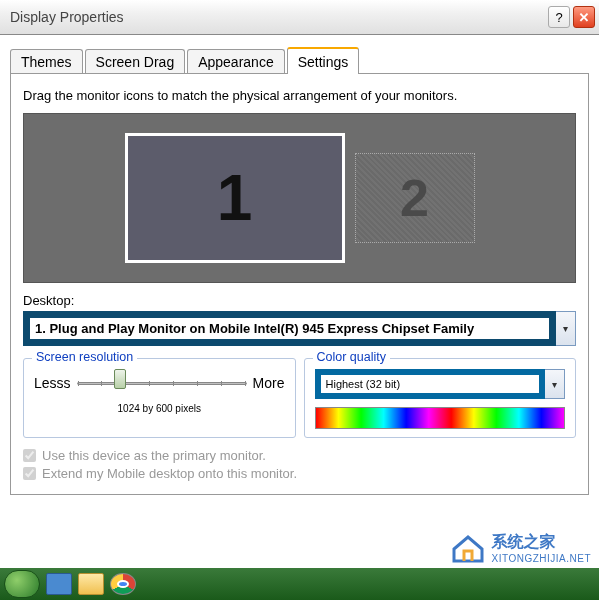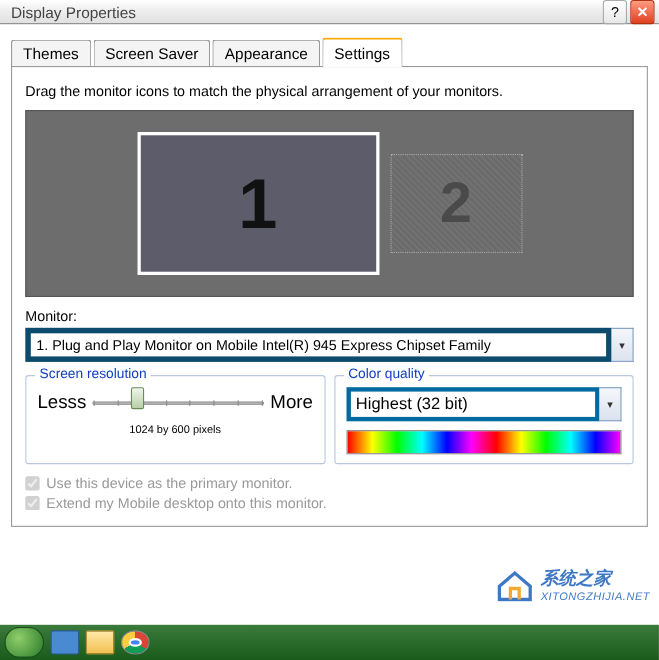--- a/index.html
+++ b/index.html
@@ -1,18 +1,18 @@
 <!DOCTYPE html>
 <html><head>
 <meta charset="utf-8">
 <style>
 * { box-sizing: border-box; margin: 0; padding: 0; font-family: "Tahoma", "Segoe UI", sans-serif; font-size: 13px; }
 body { width: 599px; height: 600px; background: #fff; overflow: hidden; position: relative; }
 
-.titlebar { height: 22px; background: linear-gradient(to bottom, #fff 0%, #f0f0f0 40%, #e0e0e0 100%); border-bottom: 1px solid #888; display: flex; align-items: center; padding: 0 4px 0 10px; justify-content: space-between; }
+.titlebar { height: 35px; background: linear-gradient(to bottom, #fff 0%, #f0f0f0 40%, #e0e0e0 100%); border-bottom: 1px solid #888; display: flex; align-items: center; padding: 0 4px 0 10px; justify-content: space-between; }
 .titlebar .title { flex: 1; color: #444; font-size: 14px; }
 .titlebar .btn { width: 22px; height: 22px; margin-left: 3px; display: flex; align-items: center; justify-content: center; border: 1px solid #aaa; border-radius: 3px; background: linear-gradient(to bottom,#fff,#e8e8e8); }
 .titlebar .close { background: linear-gradient(to bottom,#ff9a80,#e04020); border-color:#b03010; color:#fff; font-weight:bold; font-size:14px; }
 
 .content { padding: 14px 10px 0 10px; }
 
 .tabs { display: flex; align-items: flex-end; position: relative; height: 24px; }
 .tab { padding: 4px 10px; border: 1px solid #999; border-bottom: none; background: #f4f4f4; margin-right: 2px; border-radius: 3px 3px 0 0; cursor: pointer; font-size: 14px; position: relative; top: 1px; }
 .tab.active { background: #fff; border-top: 2px solid #f8a800; padding-top: 5px; z-index: 2; }
 
@@ -20,53 +20,53 @@
 
 .instruction { color: #000000; margin: 4px 0 10px 0; font-size: 13px; }
 
 .monitor-arrange { background: #6d6d6d; border: 1px solid #555; height: 170px; display: flex; align-items: center; justify-content: center; gap: 10px; }
 .monitor { display:flex; align-items:center; justify-content:center; font-size: 64px; font-weight: bold; font-family: Arial, sans-serif; }
 .monitor.primary { width: 220px; height: 130px; background: #5c5c6b; border: 3px solid #fff; color: #111; }
 .monitor.secondary { width: 120px; height: 90px; border: 1px dotted #aaa; color: #4a4a4a; font-size: 52px; background: repeating-linear-gradient(45deg,#6a6a6a,#6a6a6a 2px,#727272 2px,#727272 4px); }
 
 .field-label { margin-top: 10px; font-size: 13px; }
 .dropdown { display: flex; margin-top: 3px; }
-.dropdown input { flex:1; border: 5px solid #0c4a6e; padding: 3px 5px; font-size: 13px; background:#fff; }
+.dropdown input { flex:1; border: 7px solid #0c4a6e; padding: 3px 5px; font-size: 13px; background:#fff;font-weight:bold; }
 .dropdown .arrow { width: 20px; border: 1px solid #7a9ac0; border-left:none; background: linear-gradient(#f4f6fa,#dbe3ee); display:flex; align-items:center; justify-content:center; }
 
 .groups { display: flex; gap: 8px; margin-top: 12px; }
 .groupbox { flex:1; border: 1px solid #b8c8e0; border-radius: 3px; padding: 10px 10px 8px 10px; position: relative; }
 .groupbox .legend { position: absolute; top: -9px; left: 8px; background: #fff; padding: 0 4px; color: #1040c0; font-size: 12.5px; }
 
 .slider-row { display:flex; align-items:center; gap:6px; margin-top:4px; }
-.slider-row .lbl { font-size: 17px; }
+.slider-row .lbl { font-size: 14px; }
 .slider-track { flex:1; height: 20px; position: relative; display:flex; align-items:center; }
 .slider-track .track { height:3px; background:#c0c0c0; width:100%; border:1px solid #888; border-radius:2px; position:relative; }
 .slider-track .ticks { position:absolute; bottom:-2px; left:0; right:0; height:5px; display:flex; justify-content:space-between; }
 .slider-track .ticks span { width:1px; height:5px; background:#888; }
 .slider-thumb { position:absolute; left:22%; top:-4px; width:12px; height:20px; background:linear-gradient(#eef4ea,#b8d0a8); border:1px solid #6a8a5a; border-radius:2px; }
 .res-value { text-align:center; margin-top:10px; font-size:10px; }
 
 .color-select { display:flex; }
-.color-select input { flex:1; border:4px solid #0369a1; padding:3px 5px; font-size:15px; }
+.color-select input { flex:1; border:6px solid #0369a1; padding:3px 5px; font-size:11px; }
 .color-select .arrow { width:20px; border:1px solid #7a9ac0; border-left:none; background:linear-gradient(#f4f6fa,#dbe3ee); display:flex; align-items:center; justify-content:center; }
 .spectrum { margin-top:8px; height:22px; border:1px solid #888; background: linear-gradient(to right, #f00,#ff0,#0f0,#0ff,#00f,#f0f,#f00,#ff0,#0f0,#0ff,#00f,#f0f); }
 
 .checks { margin-top: 10px; }
 .check-row { display:flex; align-items:center; gap:6px; color:#999; font-size:13px; margin:3px 0; }
 .check-row input { accent-color:#999; }
 
 .taskbar { position:absolute; left:0; right:0; bottom:0; height:32px; background: linear-gradient(to bottom,#3a7a3a,#1a5a1a); display:flex; align-items:center; padding:0 4px; gap:6px; }
 .start { width:36px; height:28px; background: radial-gradient(circle at 35% 35%, #8fce6a, #2a7a2a); border-radius:14px; border:1px solid #185018; }
 .task-icon { width:26px; height:22px; background:#4a8ad0; border:1px solid #2a5a90; border-radius:2px; }
 .task-icon.folder { background:linear-gradient(#ffe9a8,#f0c050); border-color:#b89030; }
 .task-icon.chrome { background: conic-gradient(#db4437 0 120deg,#0f9d58 120deg 240deg,#ffcd40 240deg 360deg); border-radius:50%; border:1px solid #888; position:relative; }
 .task-icon.chrome::after { content:""; position:absolute; inset:6px; background:#4285f4; border:2px solid #fff; border-radius:50%; }
 
-.watermark { position:absolute; right:8px; bottom:52px; display:flex; align-items:center; gap:6px; opacity:.9;font-style:italic; }
+.watermark { position:absolute; right:8px; bottom:36px; display:flex; align-items:center; gap:6px; opacity:.9; }
 .watermark .logo { width:36px; height:30px; }
 .watermark .txt1 { font-size:16px; font-weight:bold; color:#2a6abf; }
 .watermark .txt2 { font-size:10px; color:#2a6abf; letter-spacing:.5px; }
 
 .chev { font-size:10px; color:#333; }
 </style>
 </head>
 <body>
 
 <div class="titlebar">
@@ -75,34 +75,34 @@
       <span>?</span>
     </div>
   <div class="btn close">
       <span>✕</span>
     </div>
 </div>
 
 <div class="content">
   <div class="tabs">
     <div class="tab">Themes</div>
-    <div class="tab">Screen Saver</div>
+    <div class="tab">Screen Drag</div>
     <div class="tab">Appearance</div>
     <div class="tab active">Settings</div>
   </div>
 
   <div class="panel">
     <div class="instruction">Drag the monitor icons to match the physical arrangement of your monitors.</div>
 
     <div class="monitor-arrange">
       <div class="monitor primary">1</div>
       <div class="monitor secondary">2</div>
     </div>
 
-    <div class="field-label">Monitor:</div>
+    <div class="field-label">Desktop:</div>
     <div class="dropdown">
       <input type="text" readonly="" value="1. Plug and Play Monitor on Mobile Intel(R) 945 Express Chipset Family" style="">
       <div class="arrow">
           <span class="chev">▾</span>
         </div>
     </div>
 
     <div class="groups">
       <div class="groupbox">
         <div class="legend">Screen resolution</div>

